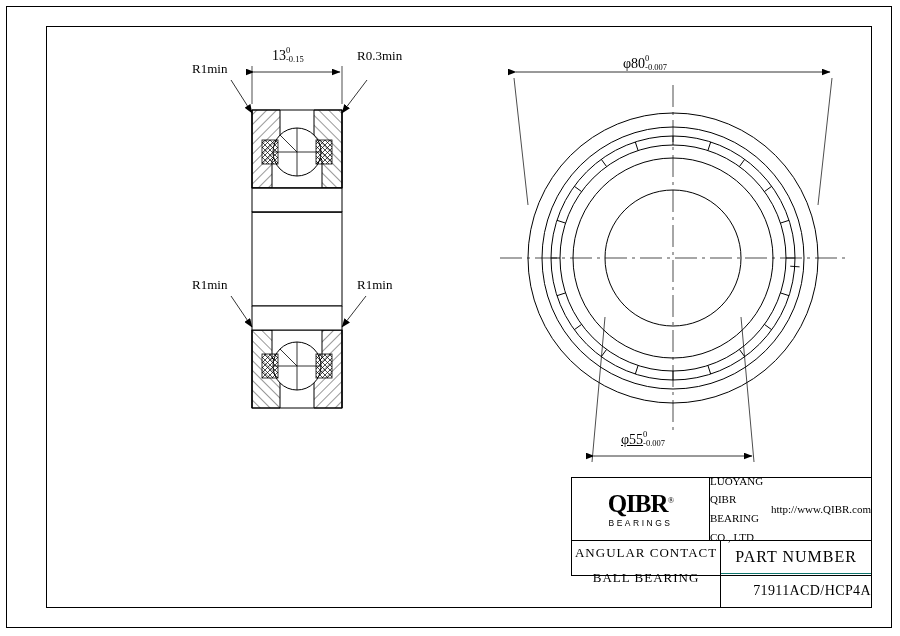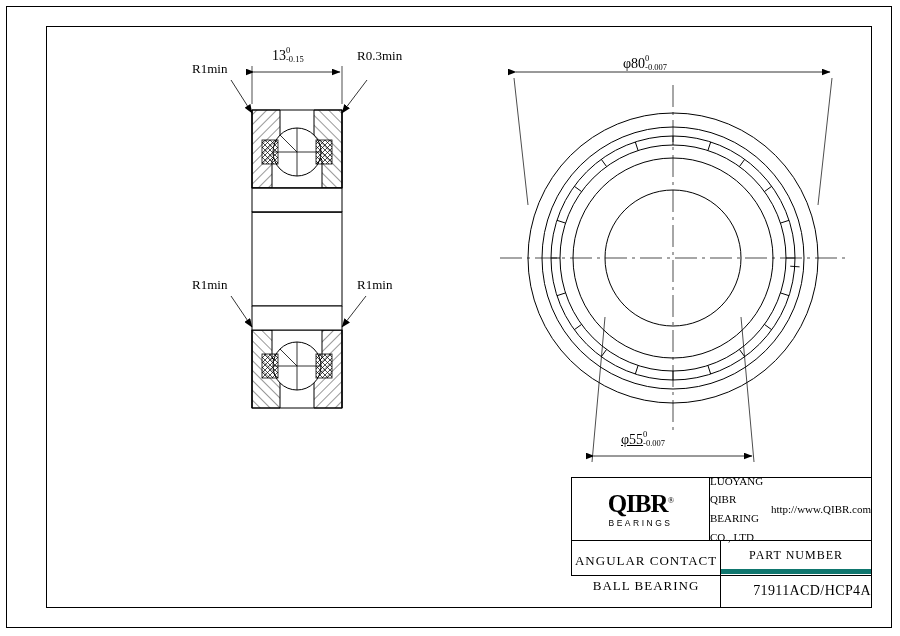--- a/index.html
+++ b/index.html
@@ -112,39 +112,38 @@
     box-sizing: border-box;
     display: flex;
   }
   .tb-desc {
     width: 186px;
     border-right: 1px solid #000;
     box-sizing: border-box;
     display: flex;
     flex-direction: column;
     align-items: center;
-    justify-content: center;
     font-size: 13px;
     line-height: 1.9;
     letter-spacing: 1px;
   }
   .tb-part {
     flex: 1;
     display: flex;
     flex-direction: column;
     box-sizing: border-box;
   }
   .tb-part-label {
     height: 33px;
     display: flex;
     align-items: center;
     justify-content: center;
-    font-size: 12px;
+    font-size: 16px;
     letter-spacing: 1px;
-    border-bottom: 5px solid #0f766e;
+    border-bottom: 1px solid #0f766e;
     box-sizing: border-box;
   }
   .tb-part-value {
     flex: 1;
     display: flex;
     align-items: center;
     justify-content: center;
     font-size: 14px;
     letter-spacing: 0.4px;
     margin-left: 32px;

